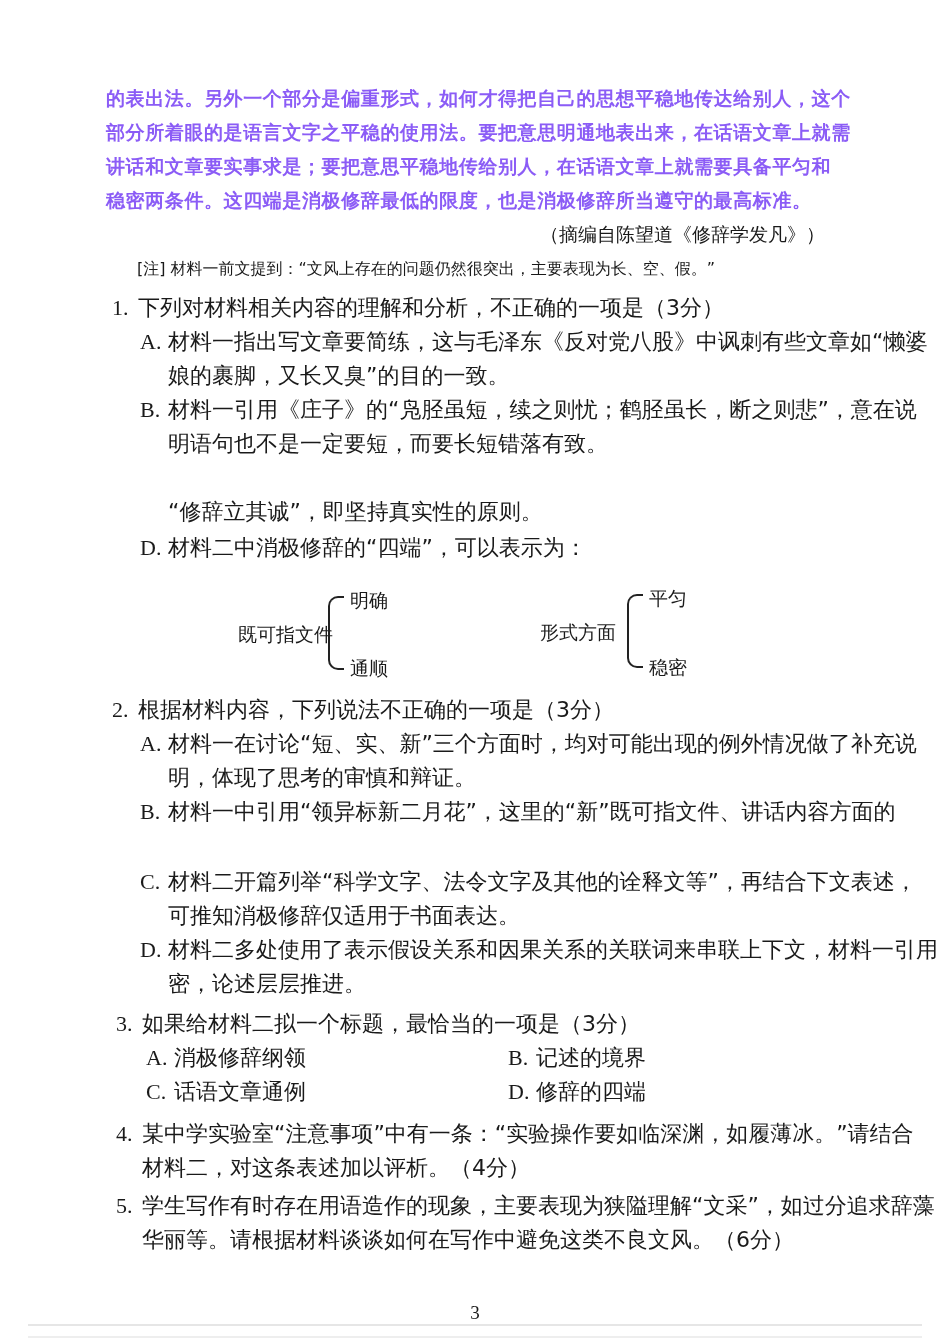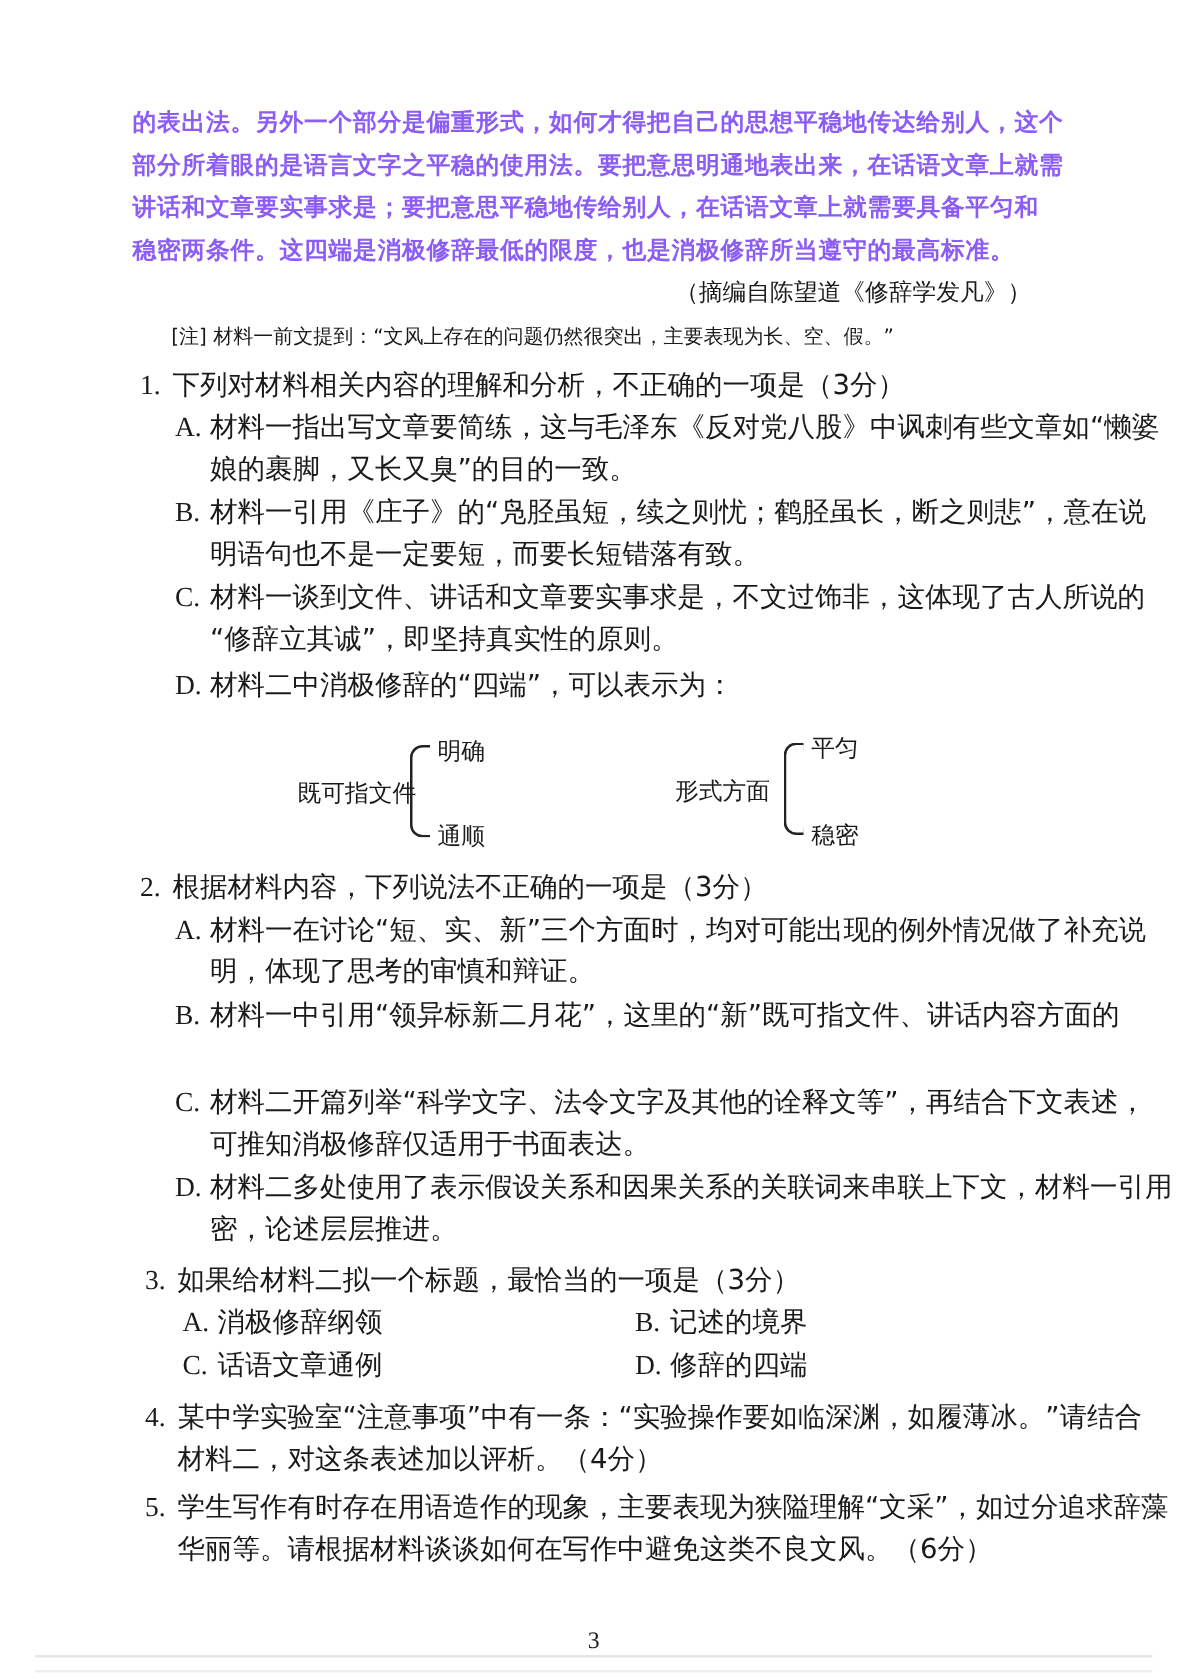--- a/index.html
+++ b/index.html
@@ -58,23 +58,20 @@
     <span class="num">1.</span><span>下列对材料相关内容的理解和分析，不正确的一项是（3分）</span>
   </div>
   <div class="q" style="left:140px;top:330px">
     <span class="opt-label">A.</span><span>材料一指出写文章要简练，这与毛泽东《反对党八股》中讽刺有些文章如“懒婆</span>
   </div>
   <div class="q" style="left:168px;top:364px">娘的裹脚，又长又臭”的目的一致。</div>
   <div class="q" style="left:140px;top:398px">
     <span class="opt-label">B.</span><span>材料一引用《庄子》的“凫胫虽短，续之则忧；鹤胫虽长，断之则悲”，意在说</span>
   </div>
   <div class="q" style="left:168px;top:432px">明语句也不是一定要短，而要长短错落有致。</div>
-  <div class="q" style="left:140px;top:466px">
-    <span class="opt-label">C.</span><span>材料一谈到文件、讲话和文章要实事求是，不文过饰非，这体现了古人所说的</span>
-  </div>
   <div class="q" style="left:168px;top:500px">“修辞立其诚”，即坚持真实性的原则。</div>
   <div class="q" style="left:140px;top:536px">
     <span class="opt-label">D.</span><span>材料二中消极修辞的“四端”，可以表示为：</span>
   </div>
 
   <div class="diagram" style="left:238px;top:622px">既可指文件</div>
   <div class="brace" style="left:328px;top:596px;height:70px"></div>
   <div class="diagram" style="left:350px;top:588px">明确</div>
   <div class="diagram" style="left:350px;top:656px">通顺</div>
 

